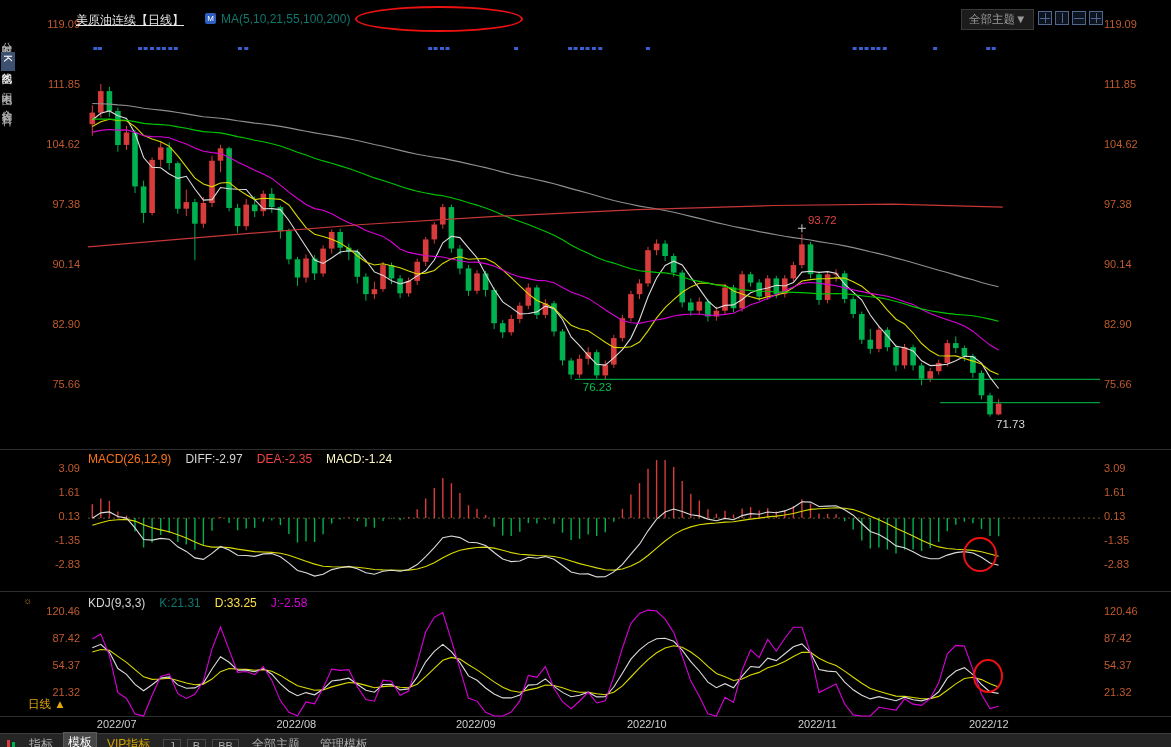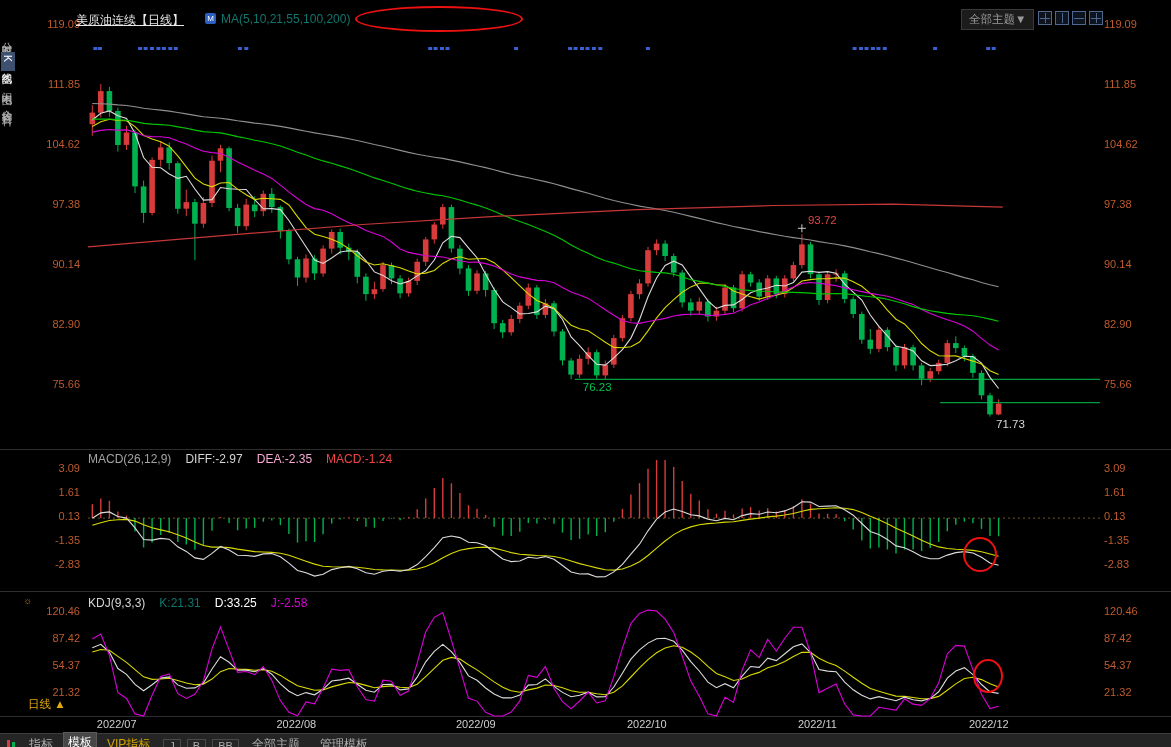--- a/index.html
+++ b/index.html
@@ -509,30 +509,30 @@
     </div>
 
     <div id="sidebar">
         <div class="side-item">分时图</div>
         <div class="side-item sel">K线图</div>
         <div class="side-item">闪电图</div>
         <div class="side-item">合约资料</div>
       </div>
 
     <div id="macd-header" class="panel-hdr">
-        <span style="color: #a3a3a3;">MACD(26,12,9)</span>
+        <span style="color: #f97316;">MACD(26,12,9)</span>
         <span style="color: rgb(213, 213, 213);">DIFF:-2.97</span>
-        <span style="color: #f9a8d4;">DEA:-2.35</span>
-        <span style="color: #ef4444;">MACD:-1.24</span>
+        <span style="color: #ef4444;">DEA:-2.35</span>
+        <span style="color: #fef9c3;">MACD:-1.24</span>
       </div>
     <span id="kdj-gear">☼</span>
     <div id="kdj-header" class="panel-hdr">
         <span style="color: rgb(213, 213, 213);">KDJ(9,3,3)</span>
         <span style="color: #0f766e;">K:21.31</span>
-        <span style="color: #ffffff;">D:33.25</span>
+        <span style="color: #fde047;">D:33.25</span>
         <span style="color: rgb(217, 0, 217);">J:-2.58</span>
       </div>
 
     <span id="period-label">日线 ▲</span>
 
     <div id="toolbar">
       <div id="tb-icon">
         <i style="left:0;top:1px;height:7px;background:#d83b3b;"></i>
         <i style="left:5px;top:3px;height:6px;background:#00b24f;"></i>
       </div>

